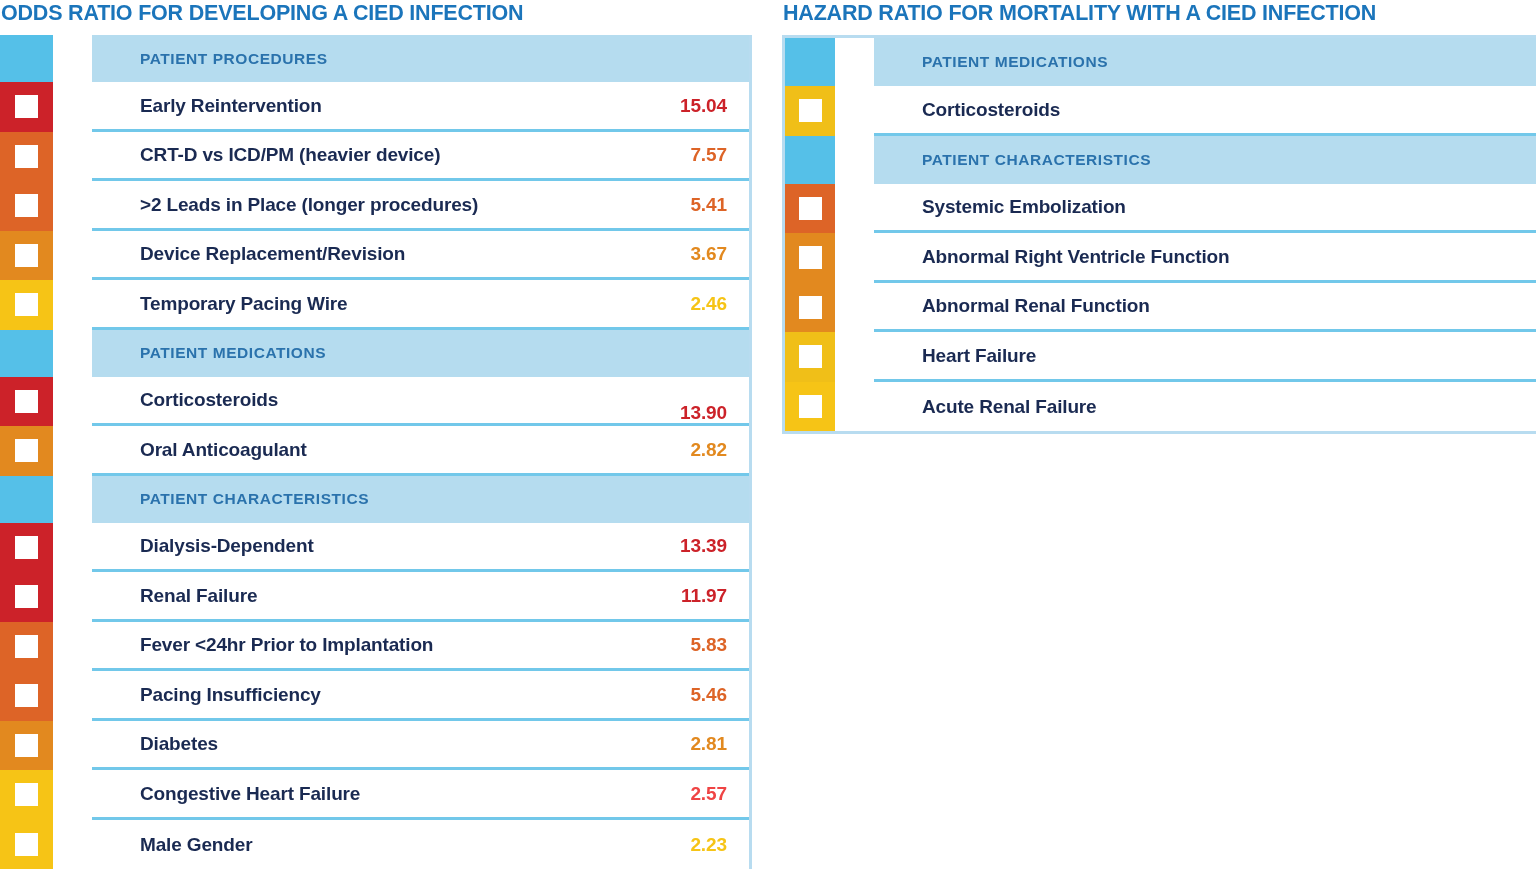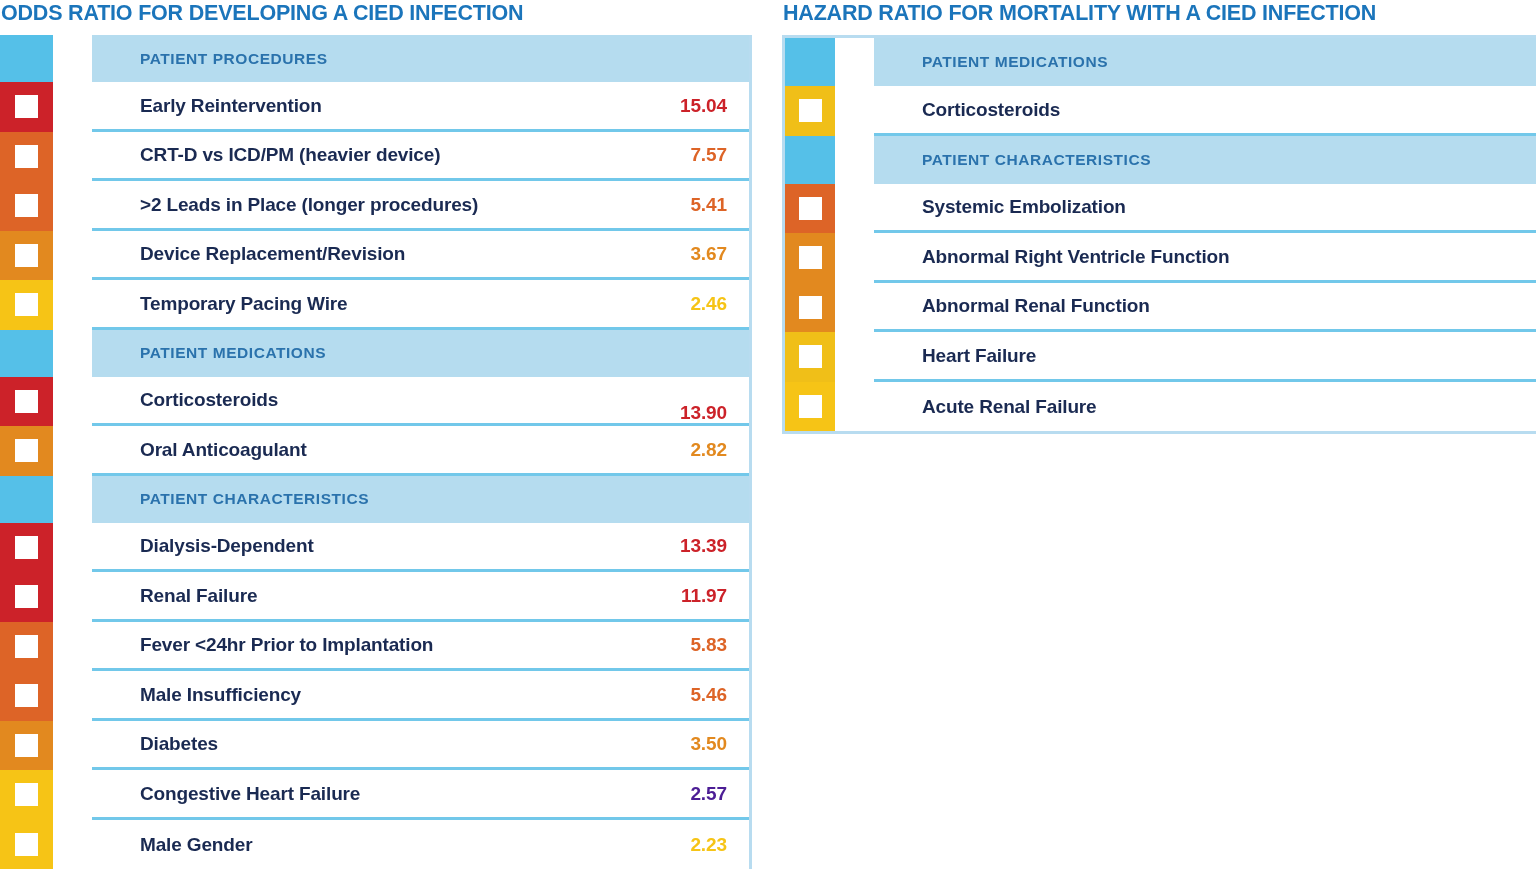--- a/index.html
+++ b/index.html
@@ -243,40 +243,40 @@
           <div class="row-body">
             <span class="item-label">Fever &lt;24hr Prior to Implantation</span>
             <span class="item-value" style="color: rgb(221, 100, 39);">5.83</span>
           </div>
         </div>
         <div class="row data">
           <div class="swatch" style="background: rgb(221, 100, 39);">
             <div class="chip"></div>
           </div>
           <div class="row-body">
-            <span class="item-label">Male Insufficiency</span>
+            <span class="item-label">Pacing Insufficiency</span>
             <span class="item-value" style="color: rgb(221, 100, 39);">5.46</span>
           </div>
         </div>
         <div class="row data">
           <div class="swatch" style="background: rgb(226, 137, 31);">
             <div class="chip"></div>
           </div>
           <div class="row-body">
             <span class="item-label">Diabetes</span>
-            <span class="item-value" style="color: rgb(226, 137, 31);">3.50</span>
+            <span class="item-value" style="color: rgb(226, 137, 31);">2.81</span>
           </div>
         </div>
         <div class="row data">
           <div class="swatch" style="background: rgb(246, 196, 22);">
             <div class="chip"></div>
           </div>
           <div class="row-body">
             <span class="item-label">Congestive Heart Failure</span>
-            <span class="item-value" style="color: #4c1d95;">2.57</span>
+            <span class="item-value" style="color: #ef4444;">2.57</span>
           </div>
         </div>
         <div class="row data last">
           <div class="swatch" style="background: rgb(246, 196, 22);">
             <div class="chip"></div>
           </div>
           <div class="row-body">
             <span class="item-label">Male Gender</span>
             <span class="item-value" style="color: rgb(246, 196, 22);">2.23</span>
           </div>

